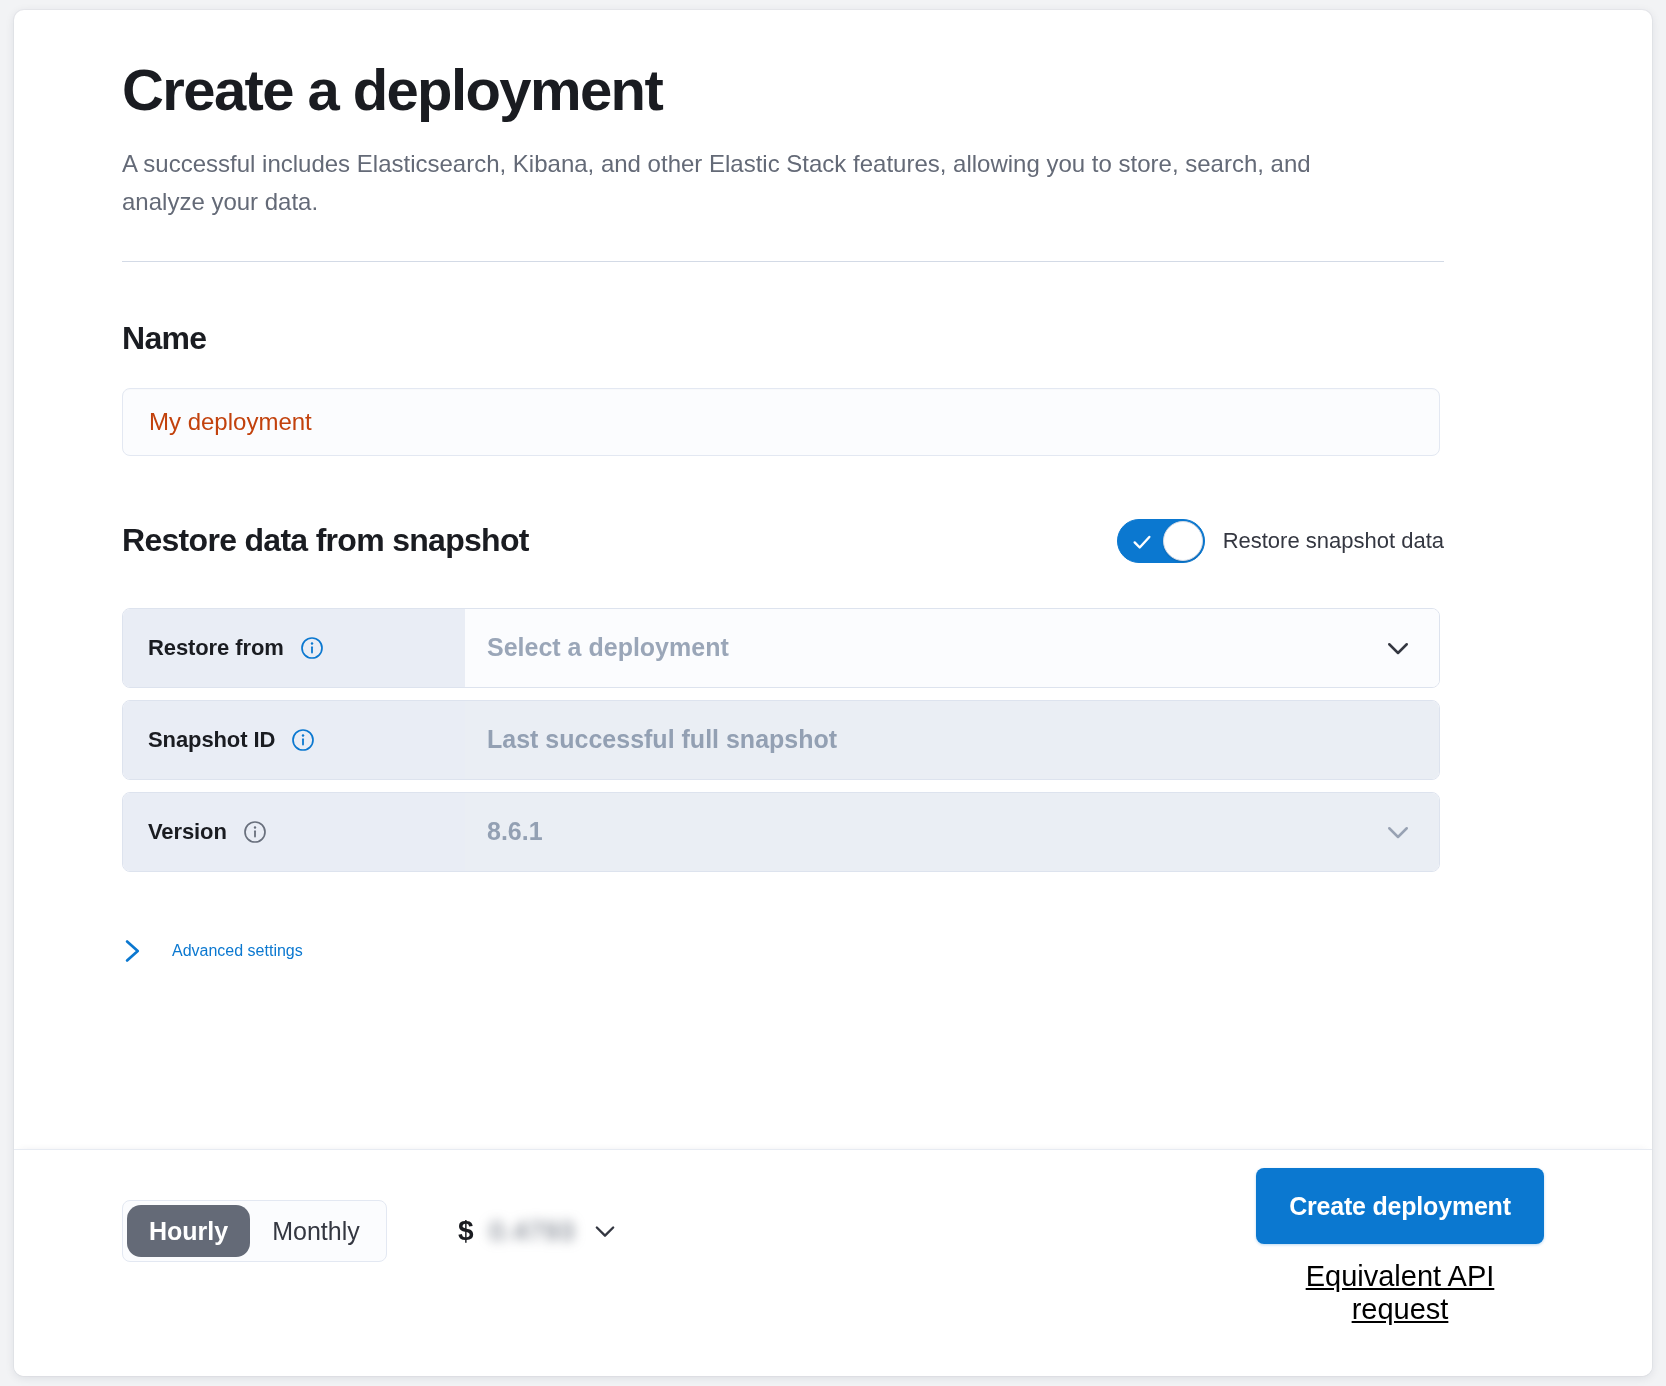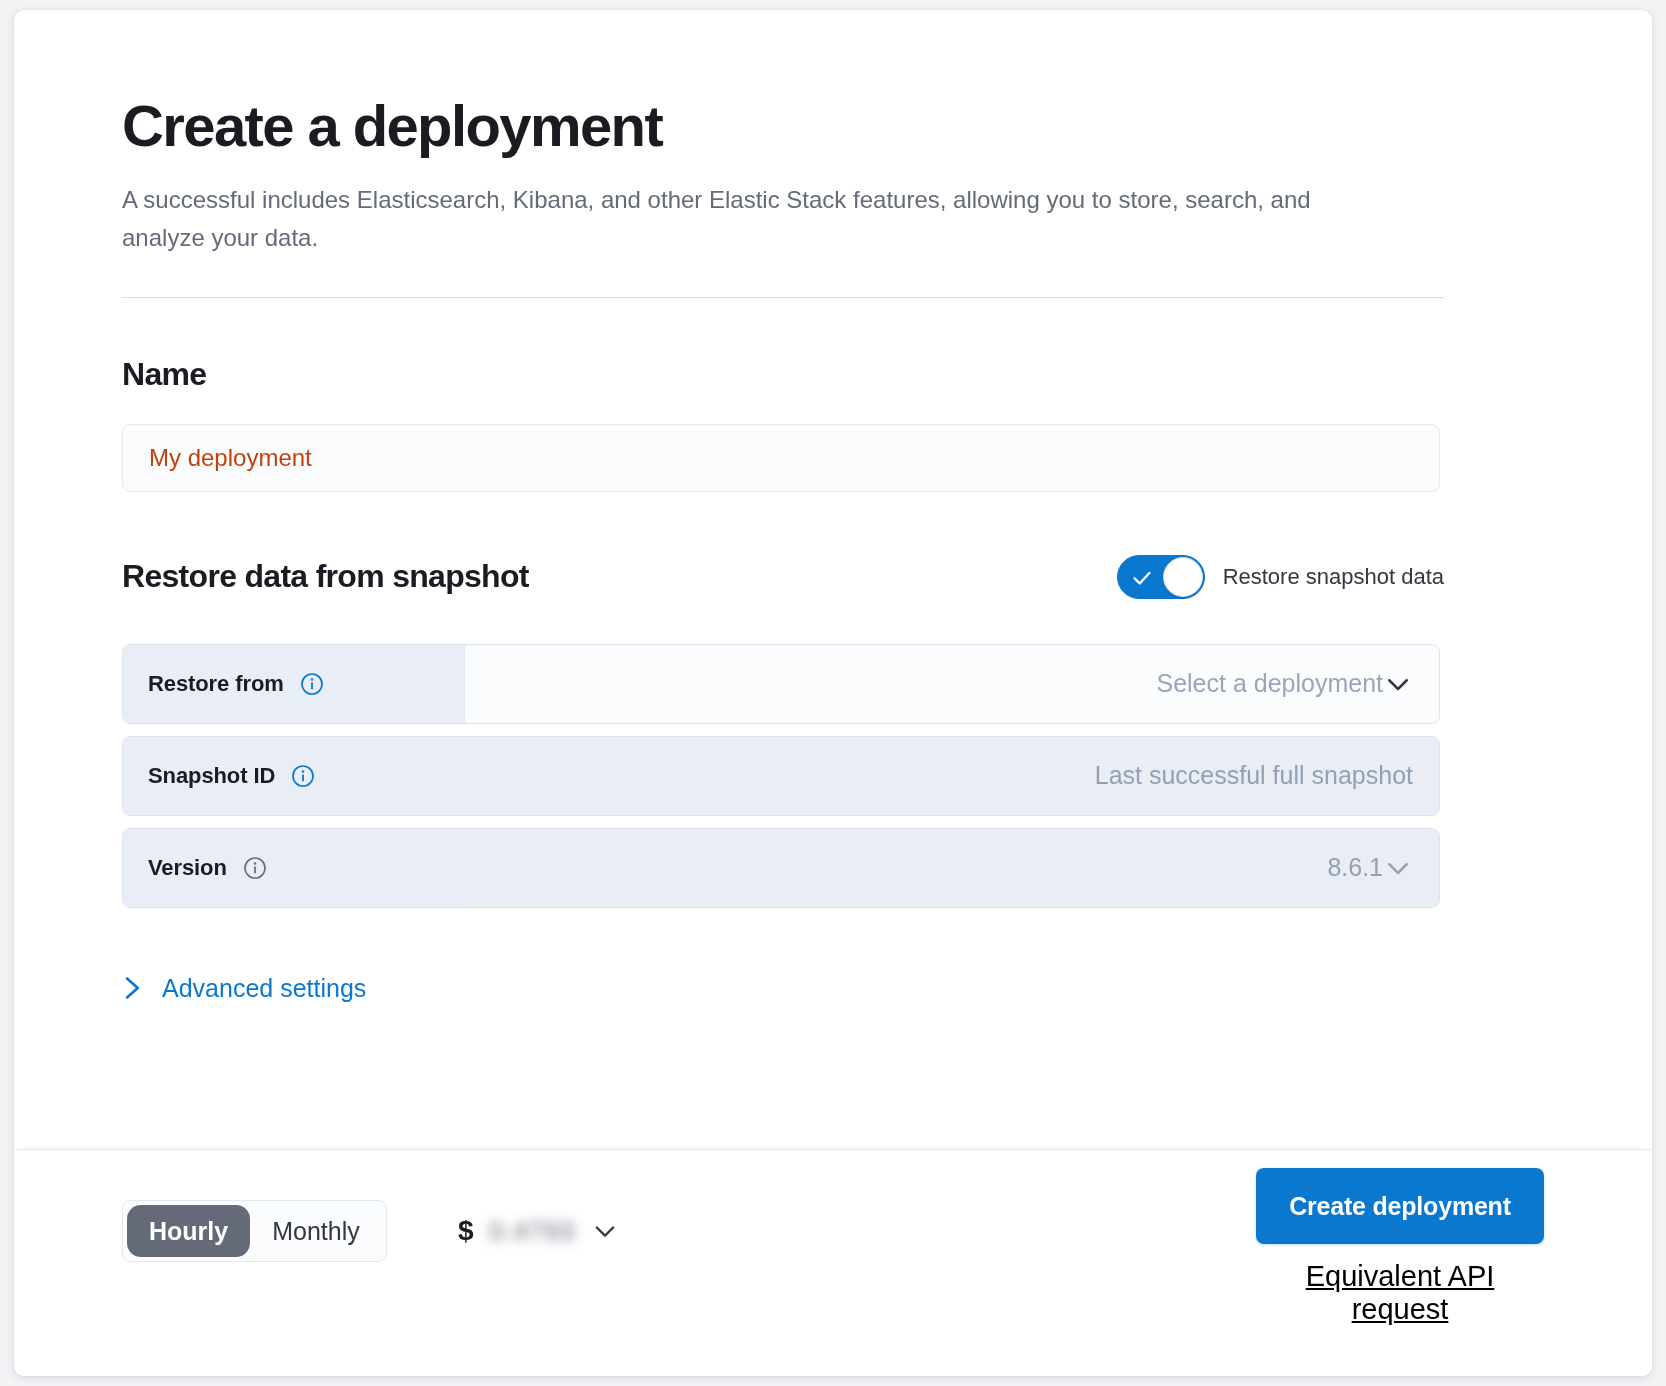--- a/index.html
+++ b/index.html
@@ -41,21 +41,21 @@
   .inner {
     position: absolute;
     left: 108px;
     top: 0;
     width: 1322px;
   }
 
   
   .page-title {
     margin: 0;
-    padding-top: 84px;
+    padding-top: 48px;
     font-size: 58px;
     line-height: 1.12;
     font-weight: 700;
     letter-spacing: -1.6px;
     color: #1a1c21;
   }
   .page-subtitle {
     margin: 0;
     padding-top: 22px;
     font-size: 24px;
@@ -173,44 +173,45 @@
     font-size: 22px;
     font-weight: 700;
     color: #1a1c21;
     letter-spacing: -0.1px;
   }
   .row-value {
     flex: 1 1 auto;
     background: #fbfcfe;
     display: flex;
     align-items: center;
-    justify-content: flex-end;
+    justify-content: space-between;
     padding: 0 26px 0 22px;
     font-size: 25px;
     color: #3c4049;
+    font-weight: bold;
   }
   .row-value.disabled {
     background: #eaeef4;
     color: #98a2b3;
   }
   .row-value .val.muted { color: #9aa6b8; }
   .row-value .val.dim   { color: #93a0b3; }
 
   .info-icon { width: 24px; height: 24px; display: block; flex: 0 0 auto; }
 
   .chev { width: 30px; height: 30px; flex: 0 0 auto; }
 
   
   .advanced {
     margin-top: 66px;
     display: inline-flex;
     align-items: center;
-    gap: 18px;
+    gap: 28px;
     color: #0b78d0;
-    font-size: 25px;
+    font-size: 16px;
   }
   .advanced .chev-right { width: 22px; height: 26px; }
 
   
   .footer {
     flex: 0 0 auto;
     height: 226px;
     border-top: 1px solid #e7ebf2;
     background: #ffffff;
     position: relative;

